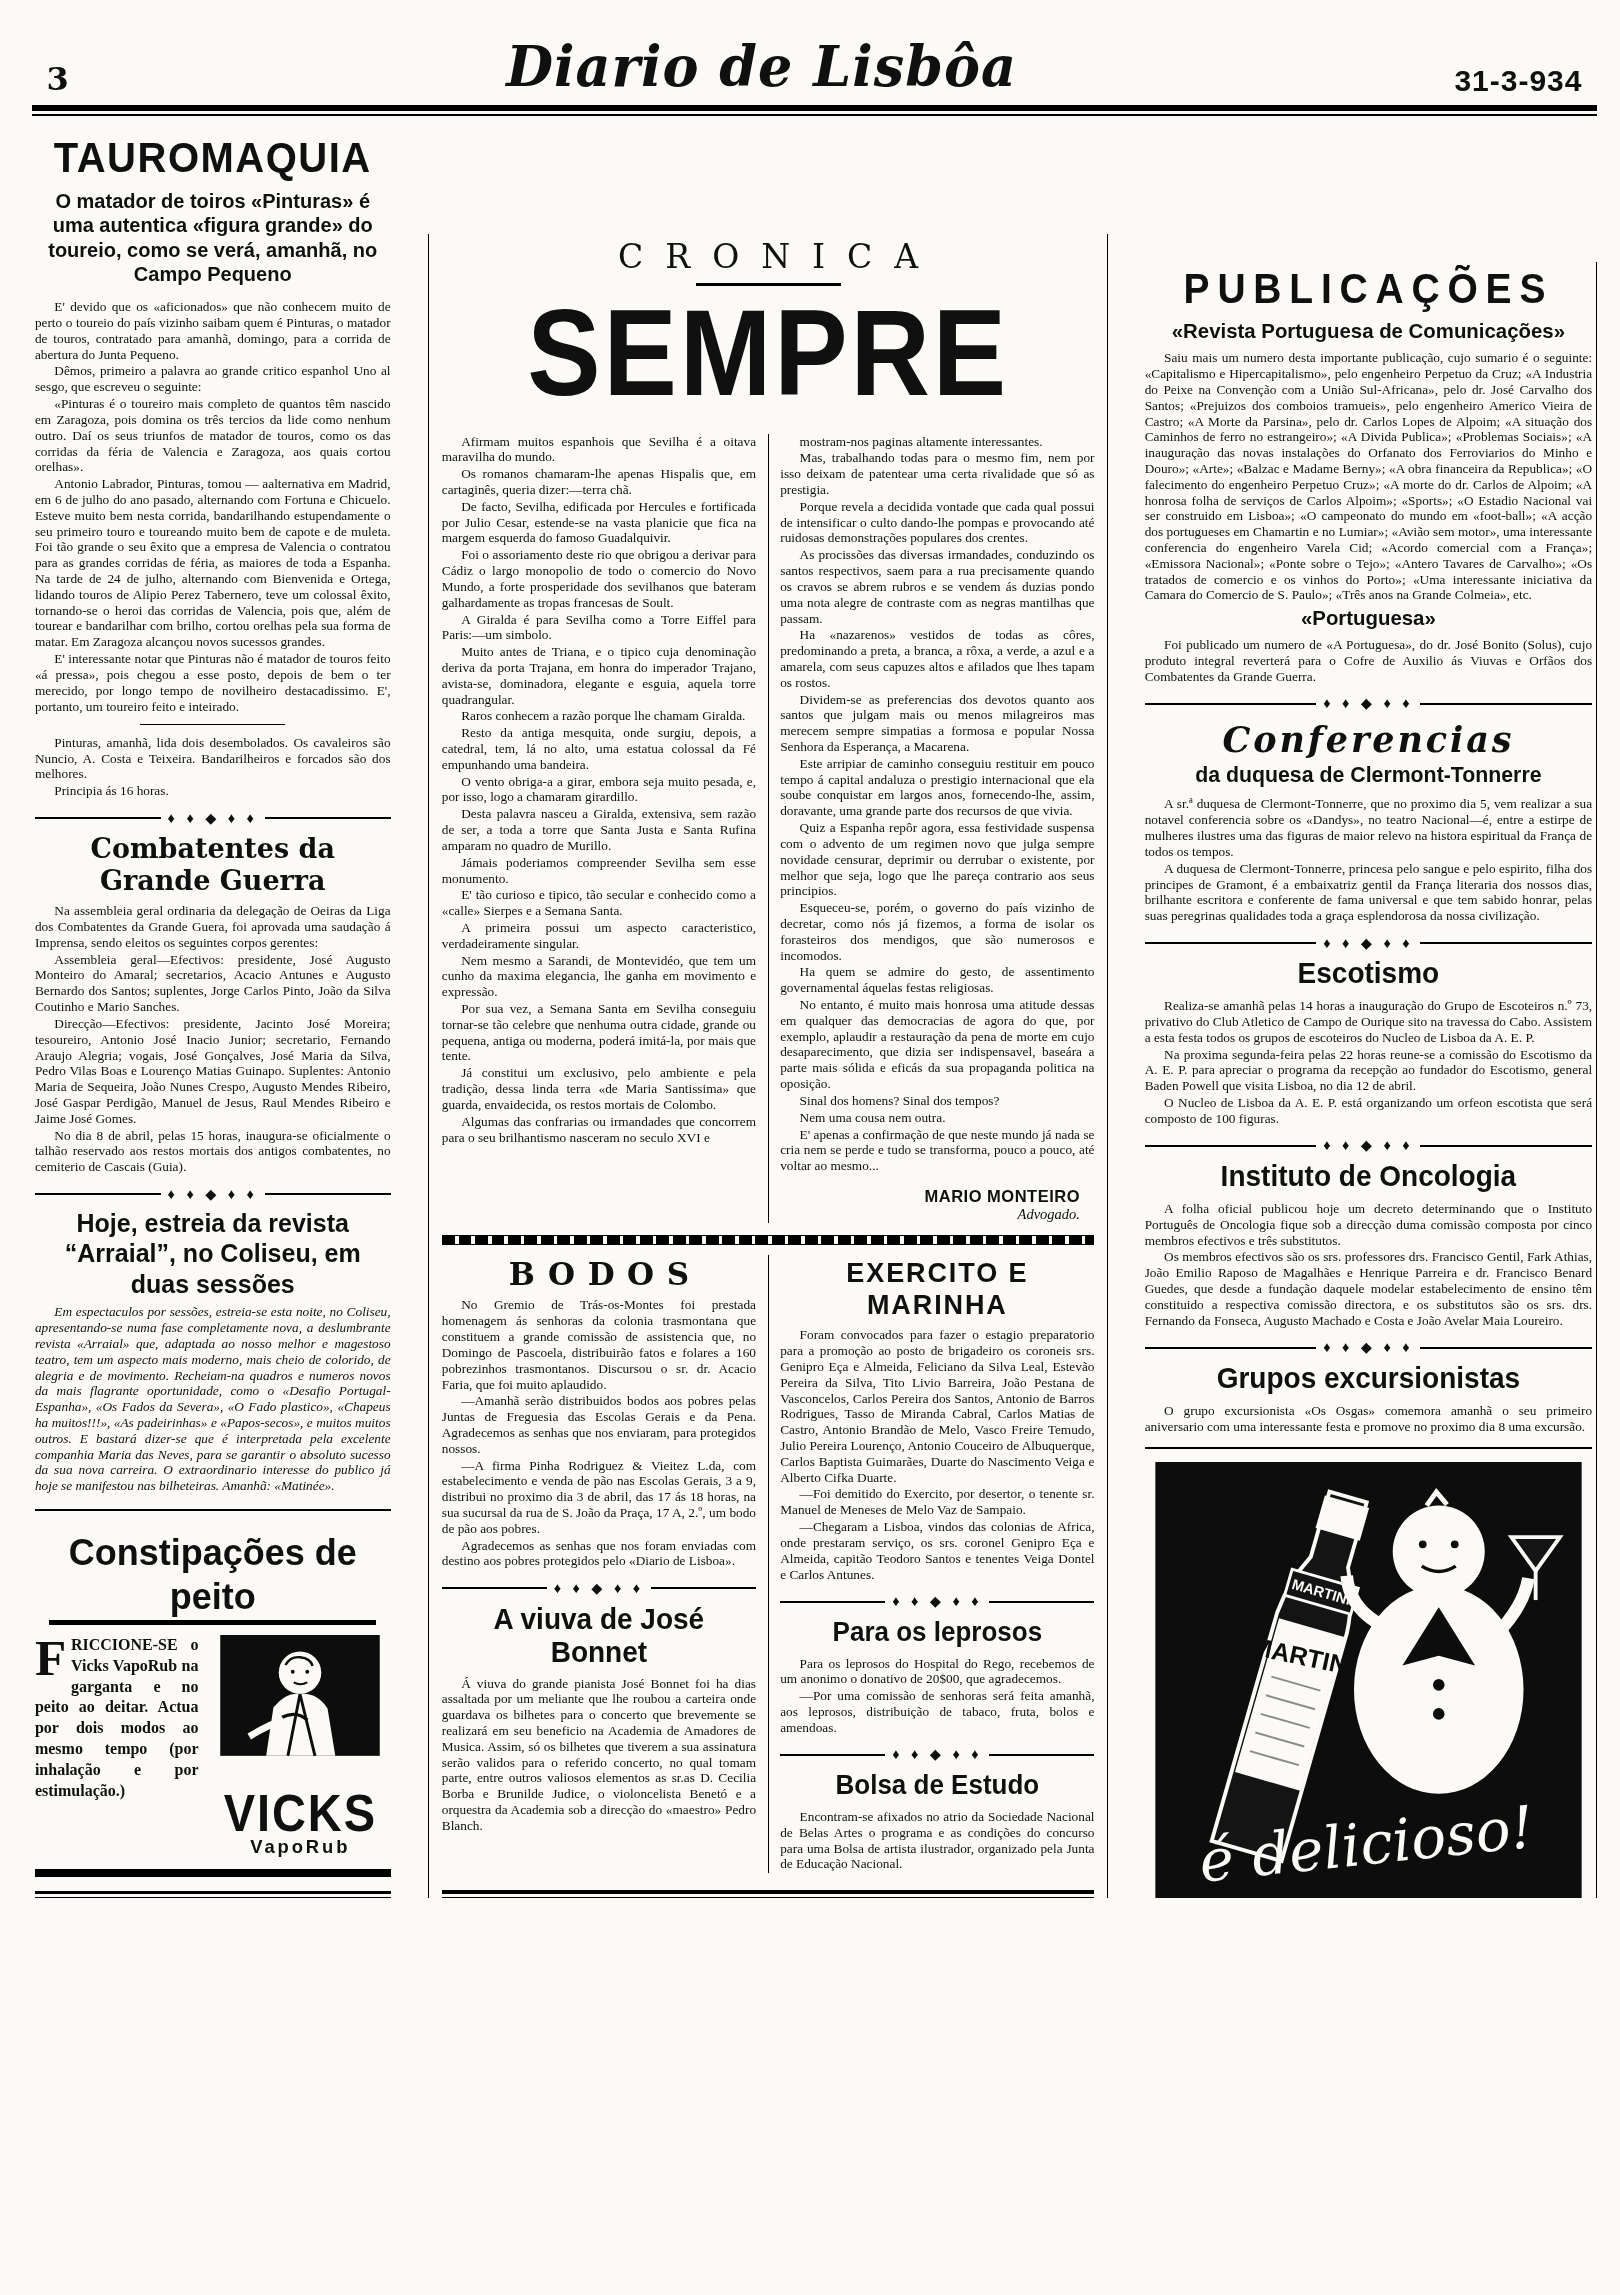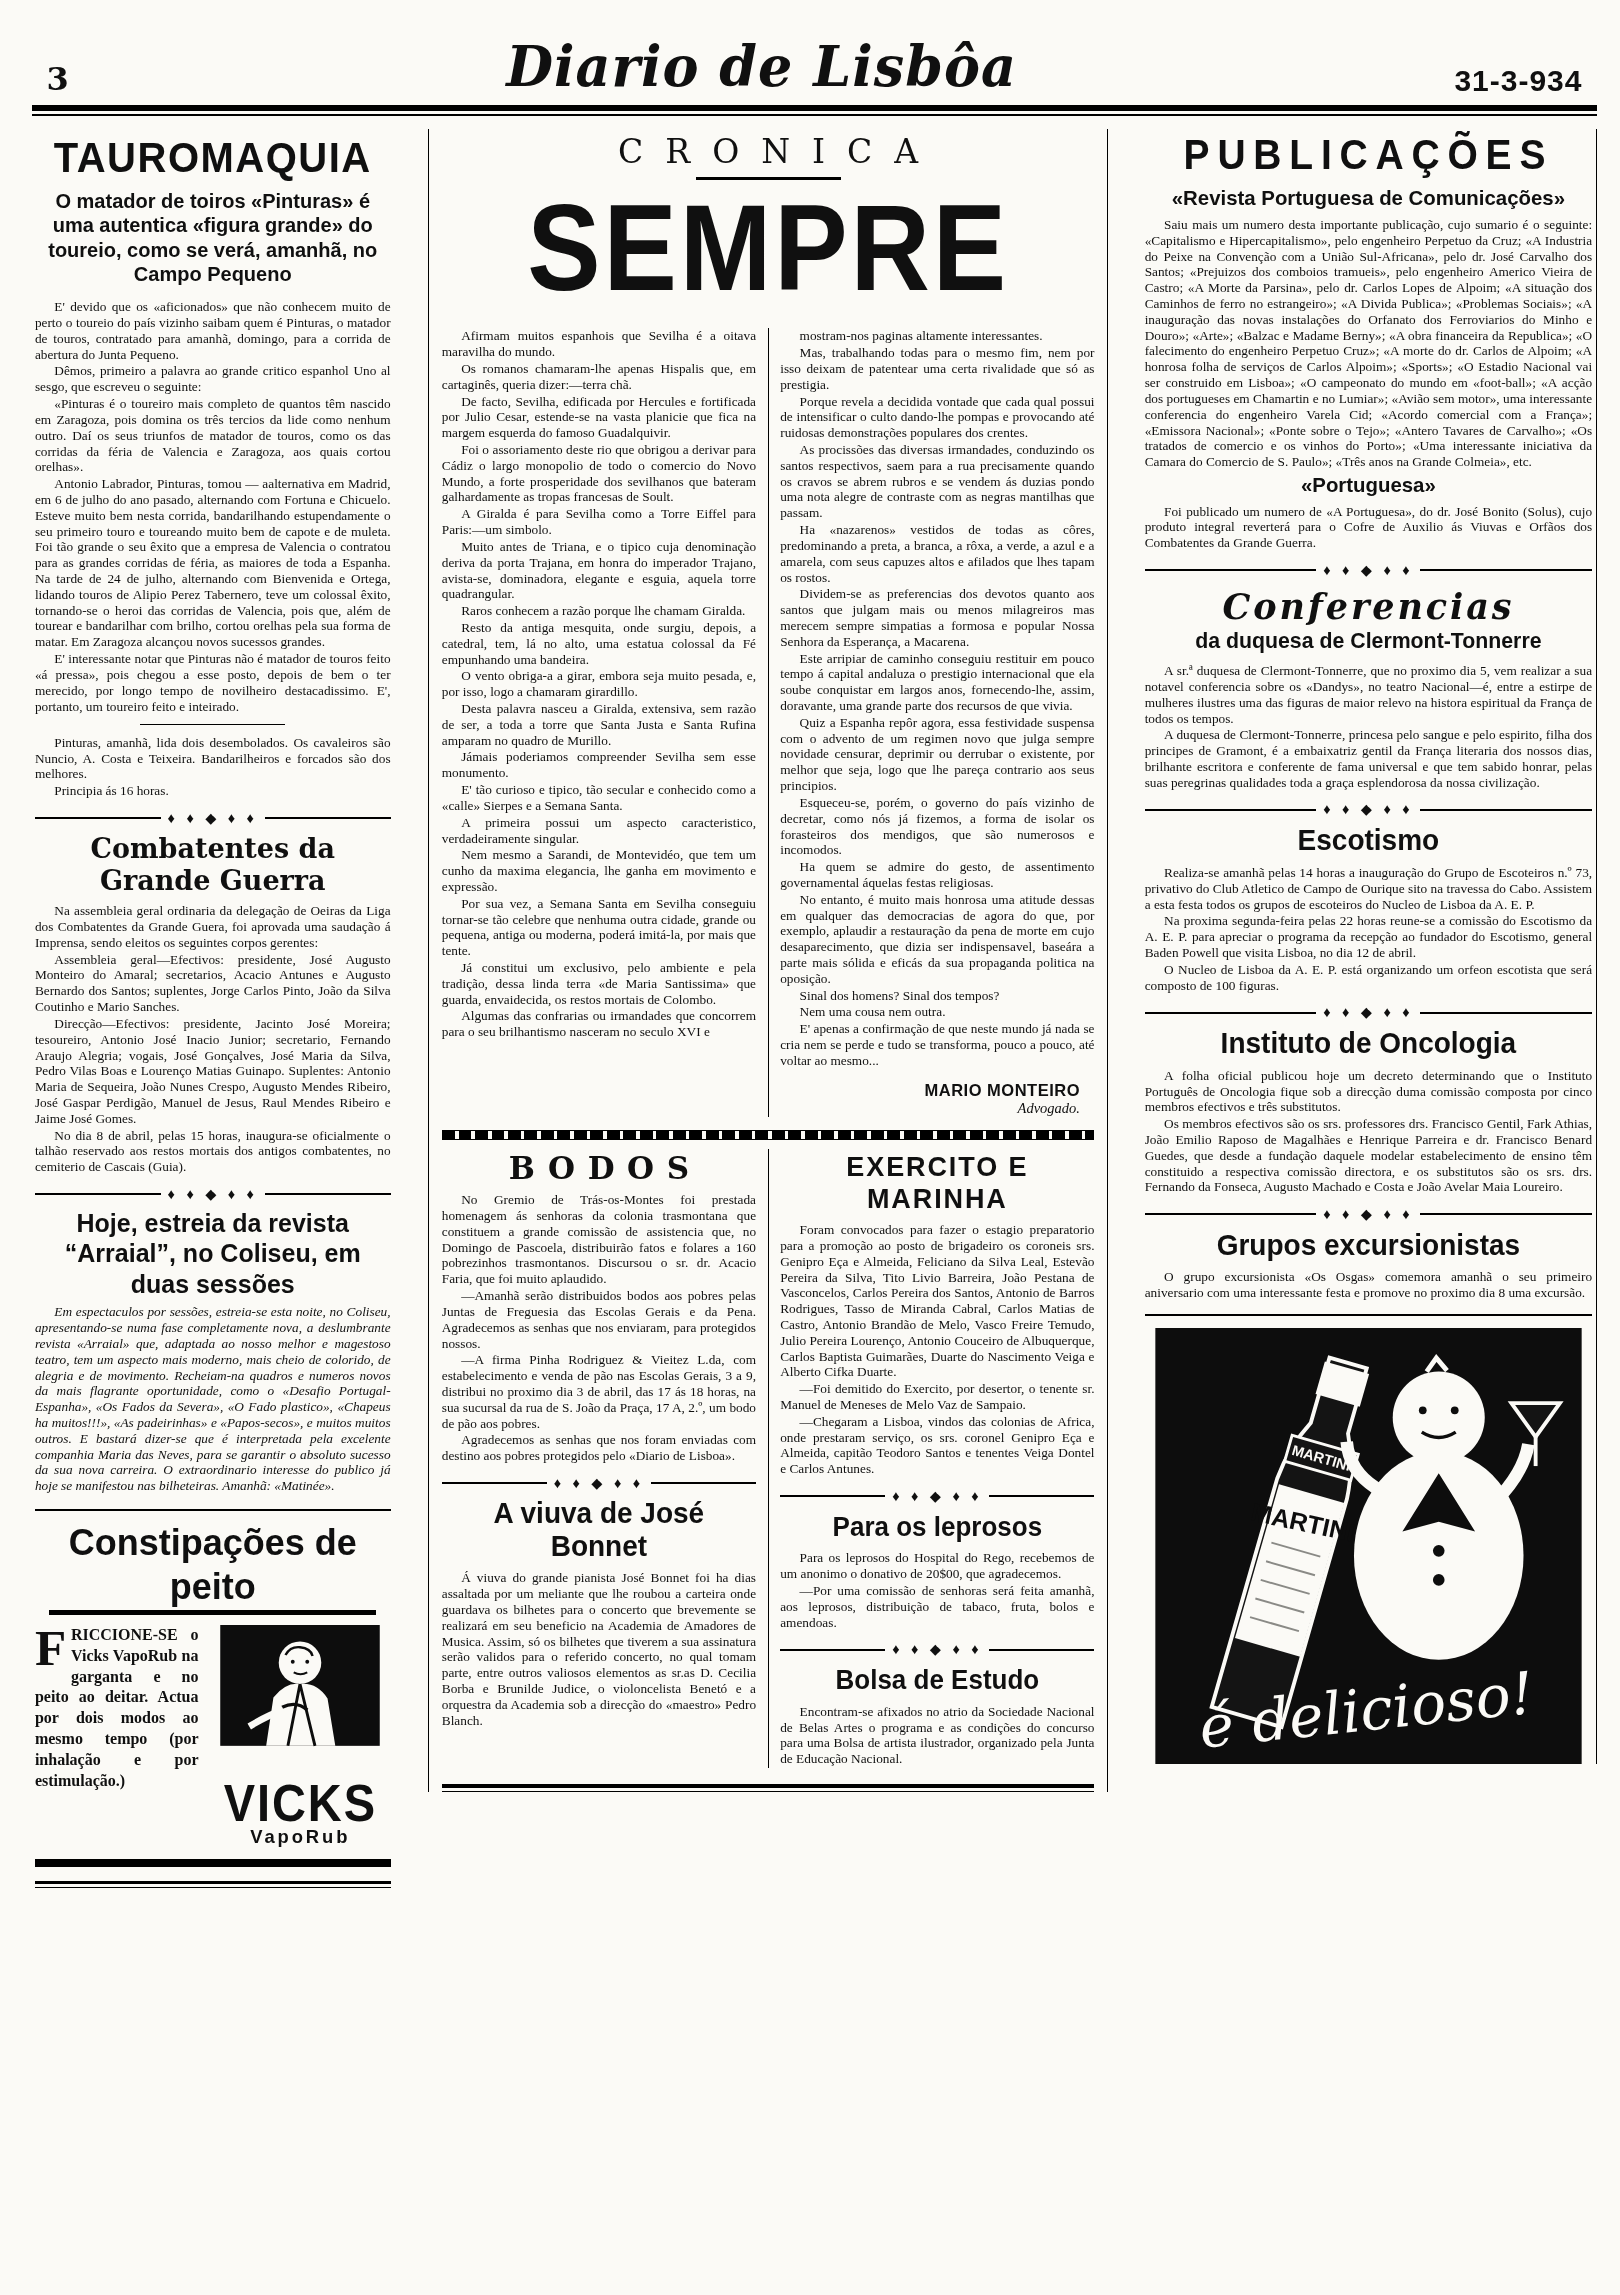--- a/index.html
+++ b/index.html
@@ -11,21 +11,21 @@
   .inner { padding:19.4px 24px 0 32px; }
 
   
   .masthead-row { display:flex; align-items:flex-end; justify-content:space-between; padding:14.5px 14.5px 3.9px 14.5px; }
   .page-num { font-size:32px; font-weight:bold; font-family:"DejaVu Serif", serif; }
   .masthead { font-size:54px; font-weight:bold; font-style:italic; font-family:"DejaVu Serif", serif; letter-spacing:1px; transform:scaleY(1.05); }
   .issue-date { font-size:30px; font-weight:bold; font-family:"Liberation Sans", sans-serif; letter-spacing:1px; }
   .head-rule { border-top:6.8px solid #000; border-bottom:2.4px solid #000; height:3.4px; margin:2.9px 0 12.6px 0; }
 
   
-  .cols { display:flex; align-items:flex-start;gap:24px; }
+  .cols { display:flex; align-items:flex-end;gap:24px; }
   .col-left  { width:376px; padding:4.8px 13.6px 0 2.9px; }
   .col-center{ width:690px; padding:2.9px 12.6px 0 12.6px; border-left:1.9px solid #000; border-right:1.9px solid #000; }
   .col-right { width:473px; padding:4.8px 3.9px 0 12.6px; border-right:1.9px solid #000; }
 
   p.para { font-size:13.3px; line-height:1.19; text-align:justify; text-indent:19.4px; margin:0 0 1px 0; }
   .italic p.para { font-style:italic; }
 
   
   .orn { display:flex; align-items:center; margin:10.7px 0 6.8px 0; }
   .orn::before, .orn::after { content:""; flex:1; border-top:2.4px solid #000; }
@@ -33,21 +33,21 @@
 
   .short-rule { width:145px; border-top:1.9px solid #000; margin:9.7px auto; }
 
   
   .tauro-title { font-family:"Liberation Sans", sans-serif; font-weight:900; font-size:40px; text-align:center; letter-spacing:1.5px; margin:1.9px 0 8.7px 0; transform:scaleY(1.08); }
   .tauro-sub { font-family:"Liberation Sans", sans-serif; font-weight:bold; font-size:20px; line-height:1.22; text-align:center; margin:0 0 12.6px 0; }
   .sec-title { font-family:"Liberation Sans", sans-serif; font-weight:900; font-size:27px; text-align:center; margin:2.9px 0 7.8px 0; transform:scaleY(1.05); }
   .sec-title.serifed { font-family:"DejaVu Serif", serif; }
 
   
-  .vicks { border-top:2.4px solid #000; margin-top:14.5px; padding-top:9px; }
+  .vicks { border-top:2.4px solid #000; margin-top:14.5px; padding-top:19px; }
   .vicks-title { font-family:"Liberation Sans", sans-serif; font-weight:900; font-size:36px; text-align:center; transform:scaleY(1.05); margin:2.9px 0 1.9px 0; }
   .vicks-rule { border-top:5.8px solid #000; width:92%; margin:3.9px auto 9.7px auto; }
   .vicks-body { display:flex; gap:11.6px; }
   .vicks-text { width:46%; font-size:16px; line-height:1.3; font-weight:bold; font-family:"Liberation Serif", serif; text-align:justify; }
   .vicks-text::first-letter { font-size:3.2em; font-weight:bold; float:left; line-height:.8; padding:2.9px 4.8px 0 0; }
   .vicks-right { flex:1; text-align:center; }
   .vicks-brand { font-family:"Liberation Sans", sans-serif; font-weight:900; font-size:47px; letter-spacing:1.9px; margin-top:2.9px; transform:scaleY(1.1); }
   .vicks-brandsub { font-family:"Liberation Sans", sans-serif; font-weight:900; font-size:18.4px; letter-spacing:2.9px; margin-top:-3.9px; }
   .vicks-bottom { border-top:8.7px solid #000; margin-top:10.7px; }
   .page-bottom-rule { border-top:3.9px solid #000; border-bottom:1.9px solid #000; height:2.4px; margin-top:14.5px; }

